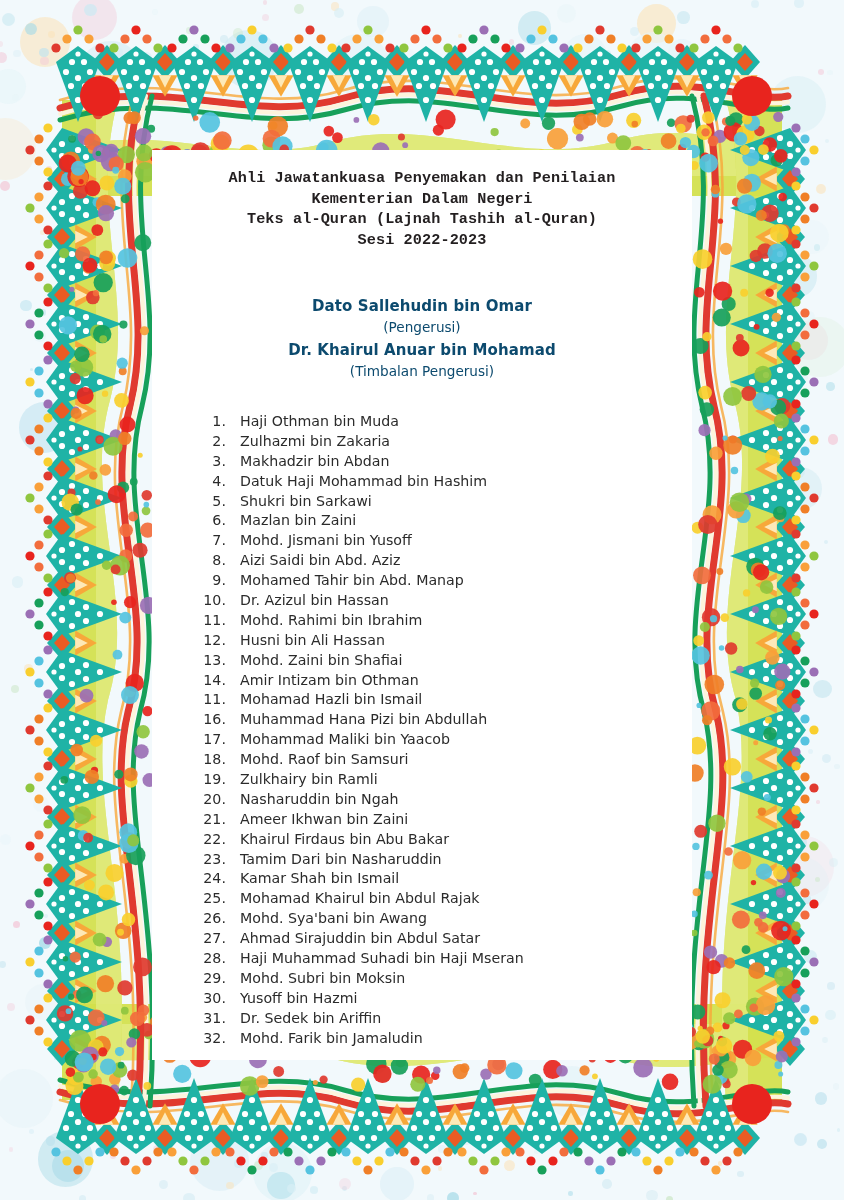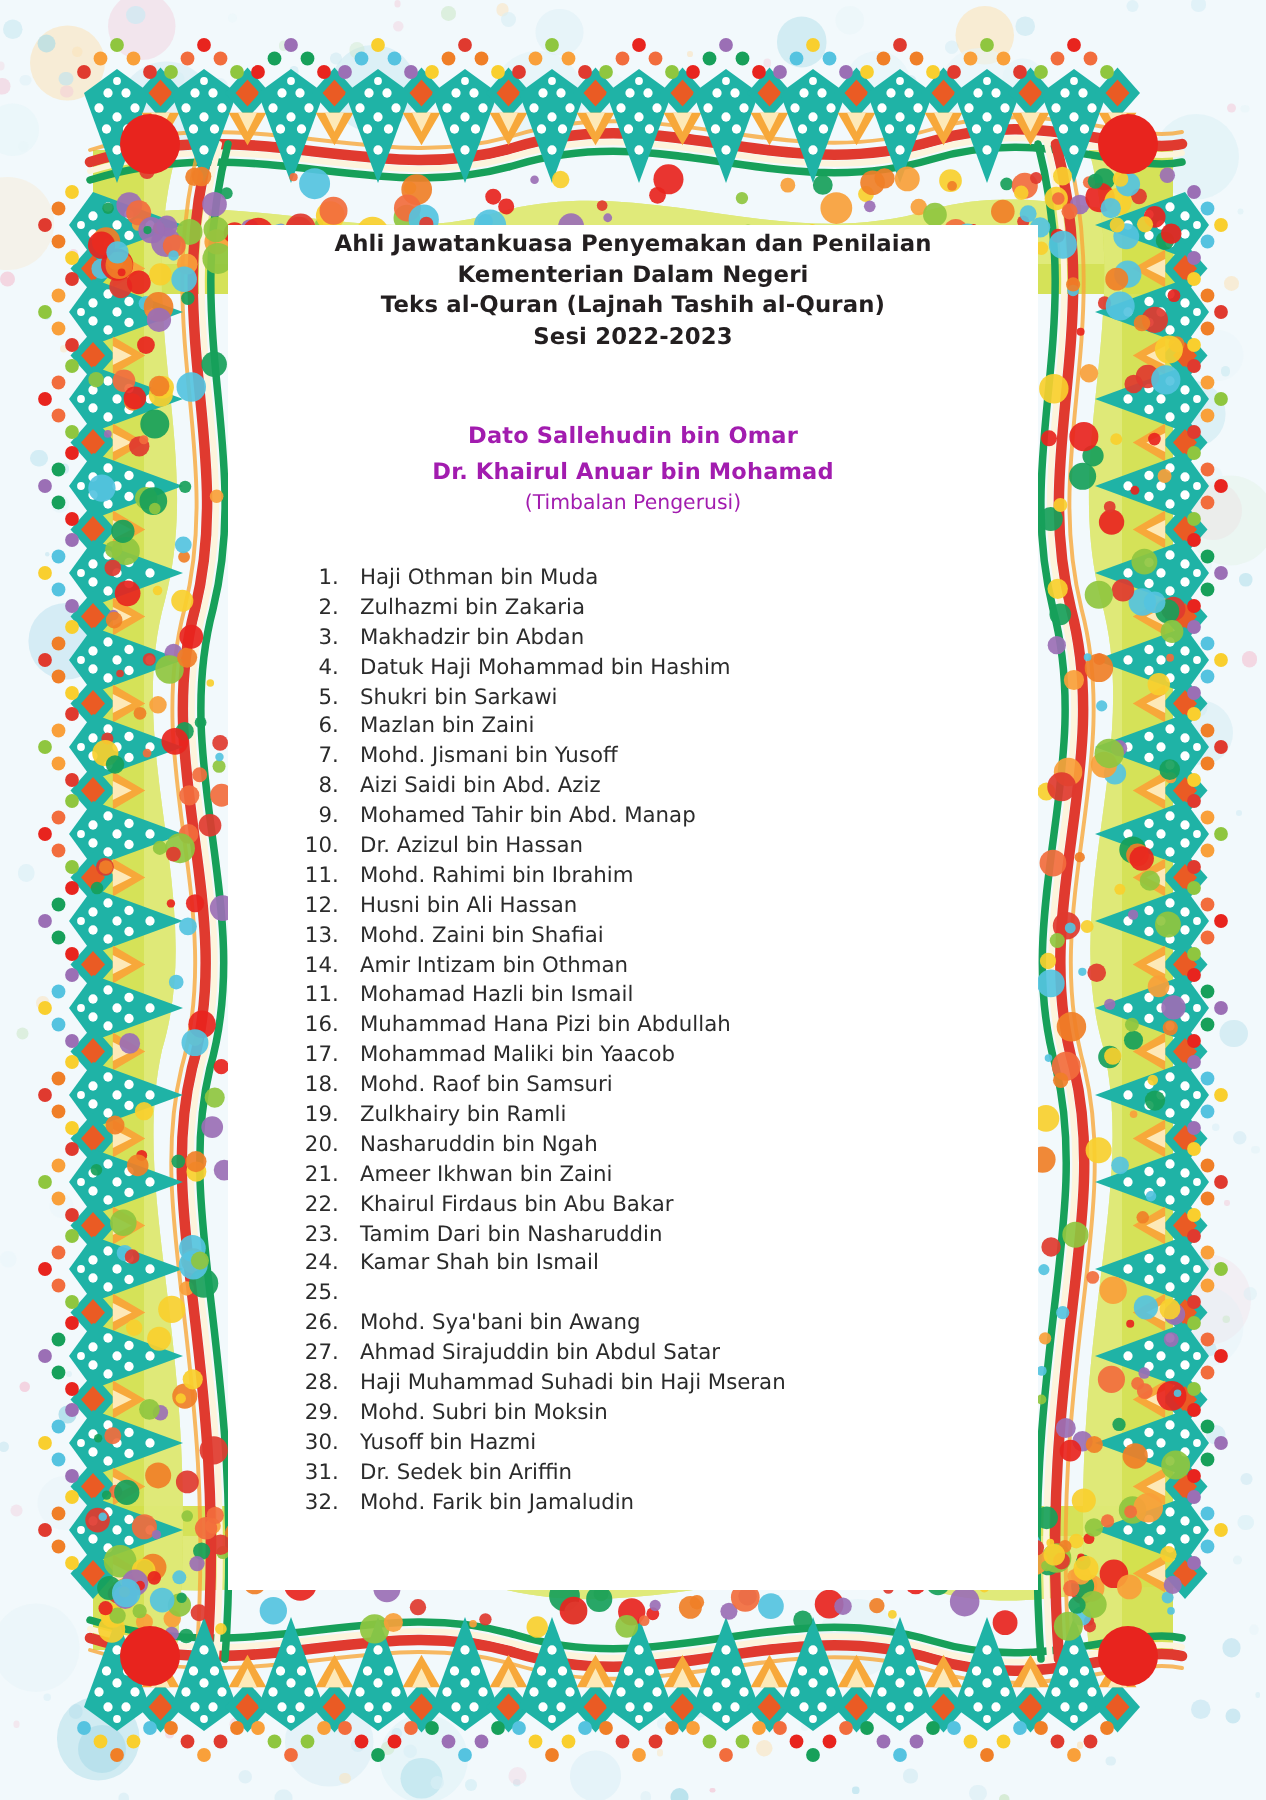--- a/index.html
+++ b/index.html
@@ -25,25 +25,26 @@
     background:#ffffff;
   }
 
   .title{
     text-align:center;
     font-weight:bold;
     color:#231f20;
     font-size:15.2px;
     line-height:20.5px;
     letter-spacing:.1px;
-    padding-top:2px;
+    padding-top:18px;
+    font-family:Liberation Mono, monospace;
   }
   .chair-block{
     text-align:center;
-    color:#a21caf;
+    color:#0c4a6e;
     margin-top:46px;
   }
   .chair-name{font-weight:bold;font-size:15px;line-height:21px;letter-spacing:.1px;}
   .chair-role{font-size:13.6px;line-height:20px;}
   .chair-gap{height:3px;}
 
   .list{
     margin-top:32px;
     padding-left:44px;
   }
@@ -1366,20 +1367,21 @@
 
     <div class="title">
       <div>Ahli Jawatankuasa Penyemakan dan Penilaian</div>
       <div>Kementerian Dalam Negeri</div>
       <div>Teks al-Quran (Lajnah Tashih al-Quran)</div>
       <div>Sesi 2022-2023</div>
     </div>
 
     <div class="chair-block">
       <div class="chair-name">Dato Sallehudin bin Omar</div>
+      <div class="chair-role">(Pengerusi)</div>
       <div class="chair-gap"></div>
       <div class="chair-name">Dr. Khairul Anuar bin Mohamad</div>
       <div class="chair-role">(Timbalan Pengerusi)</div>
     </div>
 
     <div class="list" id="member-list">
         <div class="row">
           <span class="num">1.</span>
           <span class="nm">Haji Othman bin Muda</span>
         </div>
@@ -1470,20 +1472,21 @@
         <div class="row">
           <span class="num">23.</span>
           <span class="nm">Tamim Dari bin Nasharuddin</span>
         </div>
         <div class="row">
           <span class="num">24.</span>
           <span class="nm">Kamar Shah bin Ismail</span>
         </div>
         <div class="row">
           <span class="num">25.</span>
+          <span class="nm">Mohamad Khairul bin Abdul Rajak</span>
         </div>
         <div class="row">
           <span class="num">26.</span>
           <span class="nm">Mohd. Sya'bani bin Awang</span>
         </div>
         <div class="row">
           <span class="num">27.</span>
           <span class="nm">Ahmad Sirajuddin bin Abdul Satar</span>
         </div>
         <div class="row">

